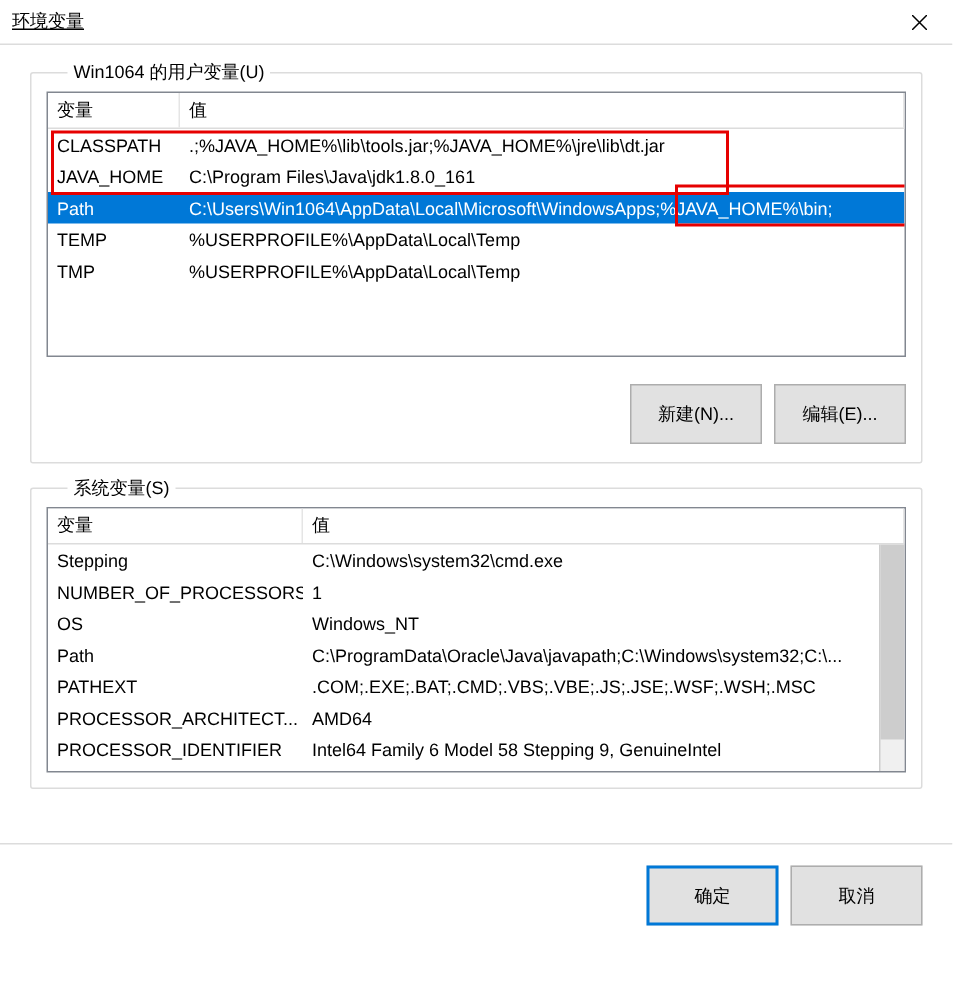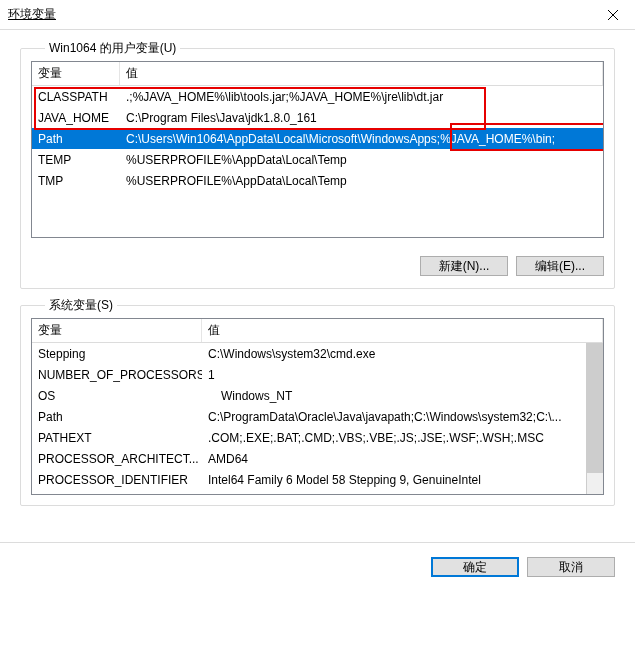--- a/index.html
+++ b/index.html
@@ -15,21 +15,21 @@
 .list-header { display: flex; background: #fff; border-bottom: 1px solid #dcdcdc; height: 24px; align-items: center; }
 .list-header .col { padding: 0 6px; font-size: 12px; border-right: 1px solid #e5e5e5; height: 100%; display: flex; align-items: center; }
 .list-body { overflow: hidden; }
 .row { display: flex; height: 21px; align-items: center; font-size: 12px; white-space: nowrap; position: relative; }
 .row .cell { padding: 0 6px; overflow: hidden; white-space: nowrap; }
 .row.selected { background: #0078d7; color: #fff; }
 .highlight-border-1 { border: 2px solid #e60000; position: absolute; pointer-events: none; }
 .scrollbar { position: absolute; right: 0; top: 24px; bottom: 0; width: 17px; background: #f0f0f0; border-left: 1px solid #cdcdcd; }
 .scroll-thumb { position: absolute; left: 0; right: 0; background: #cdcdcd; }
 .btn-row { display: flex; justify-content: flex-end; gap: 8px; padding: 8px 10px 12px 10px; }
-.btn { min-width: 88px; height: 20px; background: #e1e1e1; border: 1px solid #adadad; font-size: 12px; cursor: pointer; font-family: inherit; padding: 0 10px; }
+.btn { min-width: 88px; height: 40px; background: #e1e1e1; border: 1px solid #adadad; font-size: 12px; cursor: pointer; font-family: inherit; padding: 0 10px; }
 .footer { display: flex; justify-content: flex-end; gap: 8px; padding: 14px 20px 18px 0; border-top: 1px solid #dcdcdc; margin-top: 6px; }
 .btn.primary { border: 1px solid #0078d7; background: #e1e1e1; box-shadow: inset 0 0 0 1px #0078d7; }
 </style>
 </head>
 <body>
 
 <div class="titlebar">
   <span class="titlebar-text">环境变量</span>
   <div class="close-btn">
     <svg width="10" height="10" viewBox="0 0 10 10">
@@ -93,21 +93,21 @@
             <div class="row">
               <div class="cell" style="width: 170px;">Stepping</div>
               <div class="cell" style="flex: 1 1 0%;">C:\Windows\system32\cmd.exe</div>
             </div>
             <div class="row">
               <div class="cell" style="width: 170px;">NUMBER_OF_PROCESSORS</div>
               <div class="cell" style="flex: 1 1 0%;">1</div>
             </div>
             <div class="row">
               <div class="cell" style="width: 170px;">OS</div>
-              <div class="cell" style="flex: 1 1 0%; margin-left: 13px;">Windows_NT</div>
+              <div class="cell" style="flex: 1 1 0%;">Windows_NT</div>
             </div>
             <div class="row">
               <div class="cell" style="width: 170px;">Path</div>
               <div class="cell" style="flex: 1 1 0%;">C:\ProgramData\Oracle\Java\javapath;C:\Windows\system32;C:\...</div>
             </div>
             <div class="row">
               <div class="cell" style="width: 170px;">PATHEXT</div>
               <div class="cell" style="flex: 1 1 0%;">.COM;.EXE;.BAT;.CMD;.VBS;.VBE;.JS;.JSE;.WSF;.WSH;.MSC</div>
             </div>
             <div class="row">

